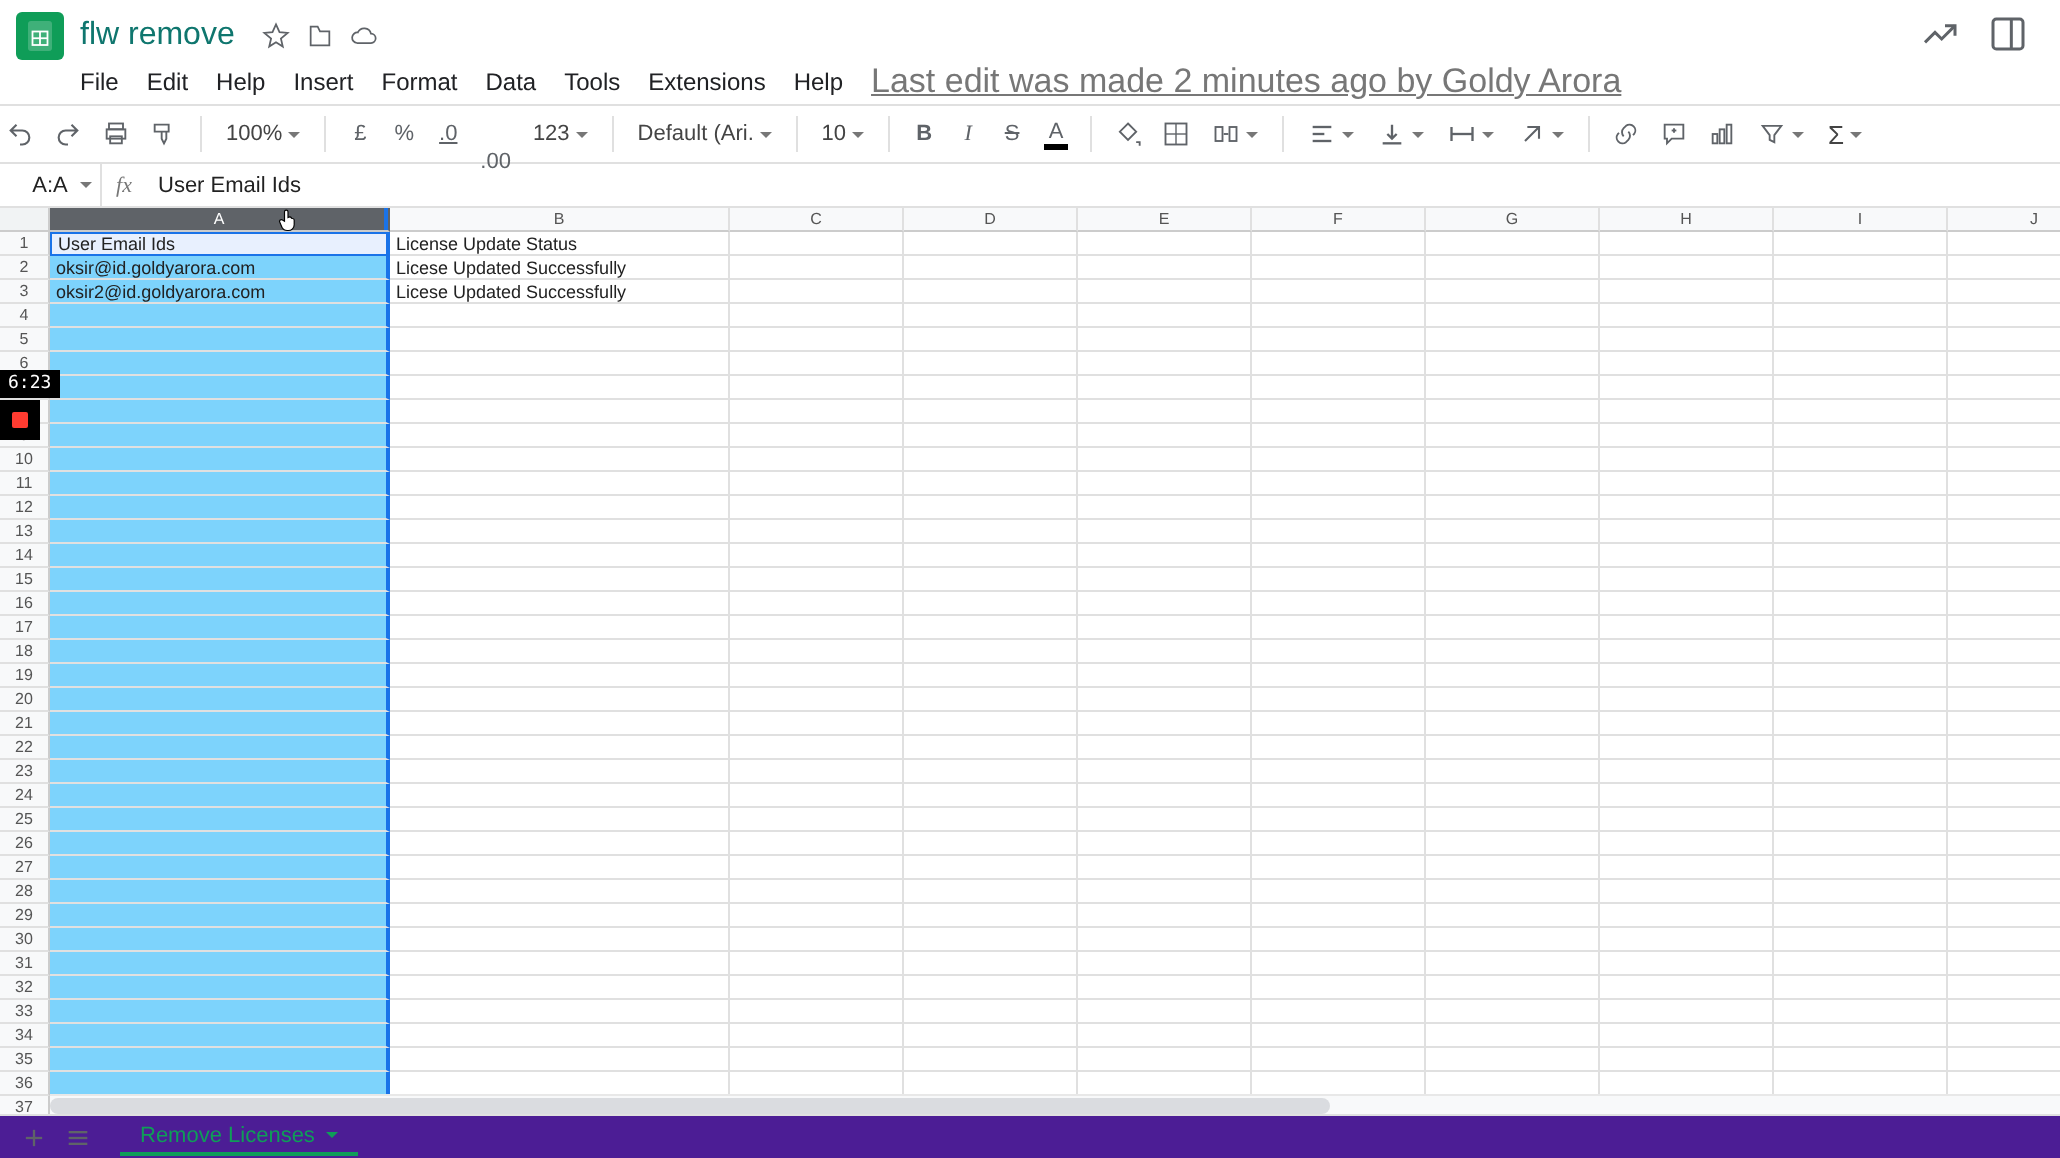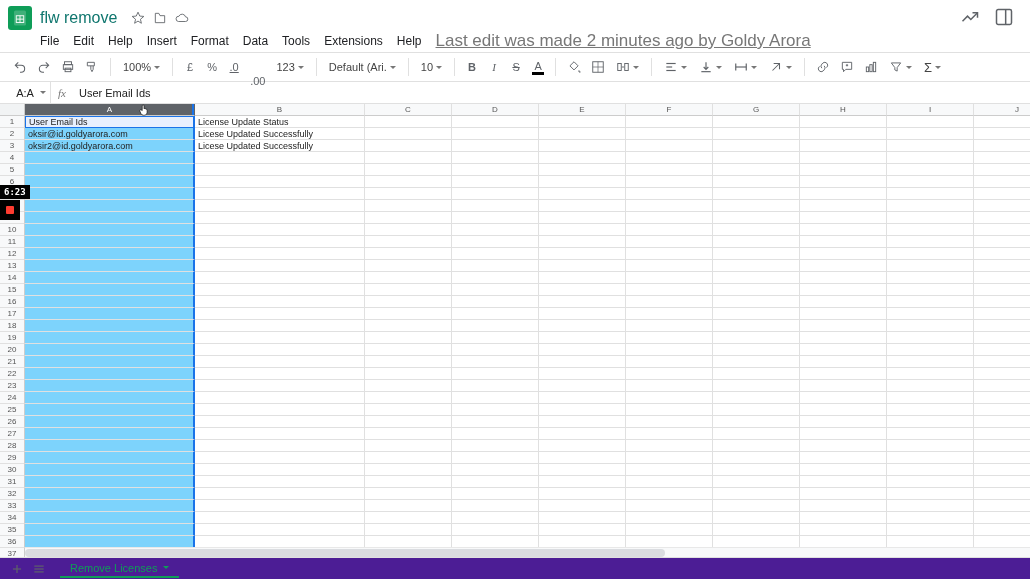--- a/index.html
+++ b/index.html
@@ -12,21 +12,21 @@
   .doc-title{font-size:16px;color:#0f766e;margin-right:10px;}
   .title-icon{width:14px;height:14px;margin:0 4px;fill:#5f6368;display:inline-flex;align-items:center;justify-content:center;}
   .titlebar .spacer{flex:1;}
   .right-icons{display:flex;align-items:center;gap:14px;margin-right:8px;}
   .right-icons .ic{width:20px;height:20px;fill:#5f6368;}
   
   .menubar{height:20px;display:flex;align-items:center;padding:0 8px 2px 40px;font-size:12px;color:#202124;}
   .menubar span.mitem{margin-right:14px;cursor:pointer;}
   .last-edit{color:#777;text-decoration:underline;font-size:17px;}
   
-  .toolbar{height:30px;border-top:1px solid #e0e0e0;border-bottom:1px solid #e0e0e0;display:flex;align-items:center;padding:0 10px;gap:4px;}
+  .toolbar{height:30px;border-top:1px solid #e0e0e0;border-bottom:1px solid #e0e0e0;display:flex;align-items:center;padding:0 0;gap:4px;}
   .tbtn{min-width:18px;height:22px;display:inline-flex;align-items:center;justify-content:center;fill:#5f6368;color:#5f6368;font-size:11px;cursor:pointer;padding:0 3px;}
   .tsep{width:1px;height:18px;background:#e0e0e0;margin:0 4px;}
   .tsel{display:inline-flex;align-items:center;height:22px;padding:0 4px;font-size:11px;color:#444;cursor:pointer;}
   .tsel .caret{border-top:3px solid #777;border-left:3px solid transparent;border-right:3px solid transparent;margin-left:3px;}
   
   .formulabar{height:22px;border-bottom:1px solid #e0e0e0;display:flex;align-items:center;font-size:11px;}
   .namebox{width:51px;height:22px;font-size:11px;display:flex;align-items:center;justify-content:center;border-right:1px solid #e0e0e0;position:relative;}
   .namebox .caret{border-top:3px solid #777;border-left:3px solid transparent;border-right:3px solid transparent;position:absolute;right:4px;}
   .fx{width:22px;text-align:center;color:#777;font-style:italic;font-family:"Times New Roman",serif;}
   .fval{padding-left:6px;color:#222;}
@@ -46,21 +46,21 @@
   .cell{height:12px;border-right:1px solid #e0e0e0;border-bottom:1px solid #e0e0e0;font-size:9px;padding:0 3px;display:flex;align-items:center;overflow:hidden;white-space:nowrap;}
   .colA{width:170px;}
   .colB{width:170px;}
   .colW{width:87px;}
   .selcol{background:#7dd3fc;}
   .selcol.activecell{border:1px solid #1a73e8;background:#e8f0fe;}
   .colA.selcol{border-right:2px solid #1a73e8;}
   
   .handcursor{position:absolute;top:-1px;left:112px;width:14px;height:14px;pointer-events:none;z-index:10;}
   
-  .vid-time{position:absolute;left:0;top:185px;background:#000;color:#fff;font-size:9px;padding:2px 4px;font-family:monospace;z-index:50;font-weight:bold;}
+  .vid-time{position:absolute;left:0;top:185px;background:#000;color:#fff;font-size:9px;padding:2px 4px;font-family:monospace;z-index:50;}
   .vid-rec{position:absolute;left:0;top:200px;width:20px;height:20px;background:#000;display:flex;align-items:center;justify-content:center;z-index:50;}
   .vid-rec::after{content:'';width:8px;height:8px;background:#ff3b30;border-radius:1px;}
   
   .sheetbar{position:absolute;left:0;right:0;bottom:0;height:22px;border-top:1px solid #e0e0e0;display:flex;align-items:center;background:#4c1d95;padding-left:6px;font-size:11px;}
   .sheetbtn{width:22px;height:18px;display:flex;align-items:center;justify-content:center;fill:#5f6368;cursor:pointer;}
   .sheet-tab{height:18px;padding:0 10px;display:flex;align-items:center;color:#0f9d58;border-bottom:2px solid #0f9d58;margin-left:10px;cursor:pointer;font-weight:500;}
   .sheet-tab .caret{border-top:3px solid #0f9d58;border-left:3px solid transparent;border-right:3px solid transparent;margin-left:6px;}
   
   .hscroll{position:absolute;bottom:22px;left:25px;right:0;height:10px;background:#f8f9fa;border-top:1px solid #e8e8e8;}
   .hscroll .thumb{position:absolute;left:0;top:1px;height:8px;width:640px;background:#dadce0;border-radius:4px;}

